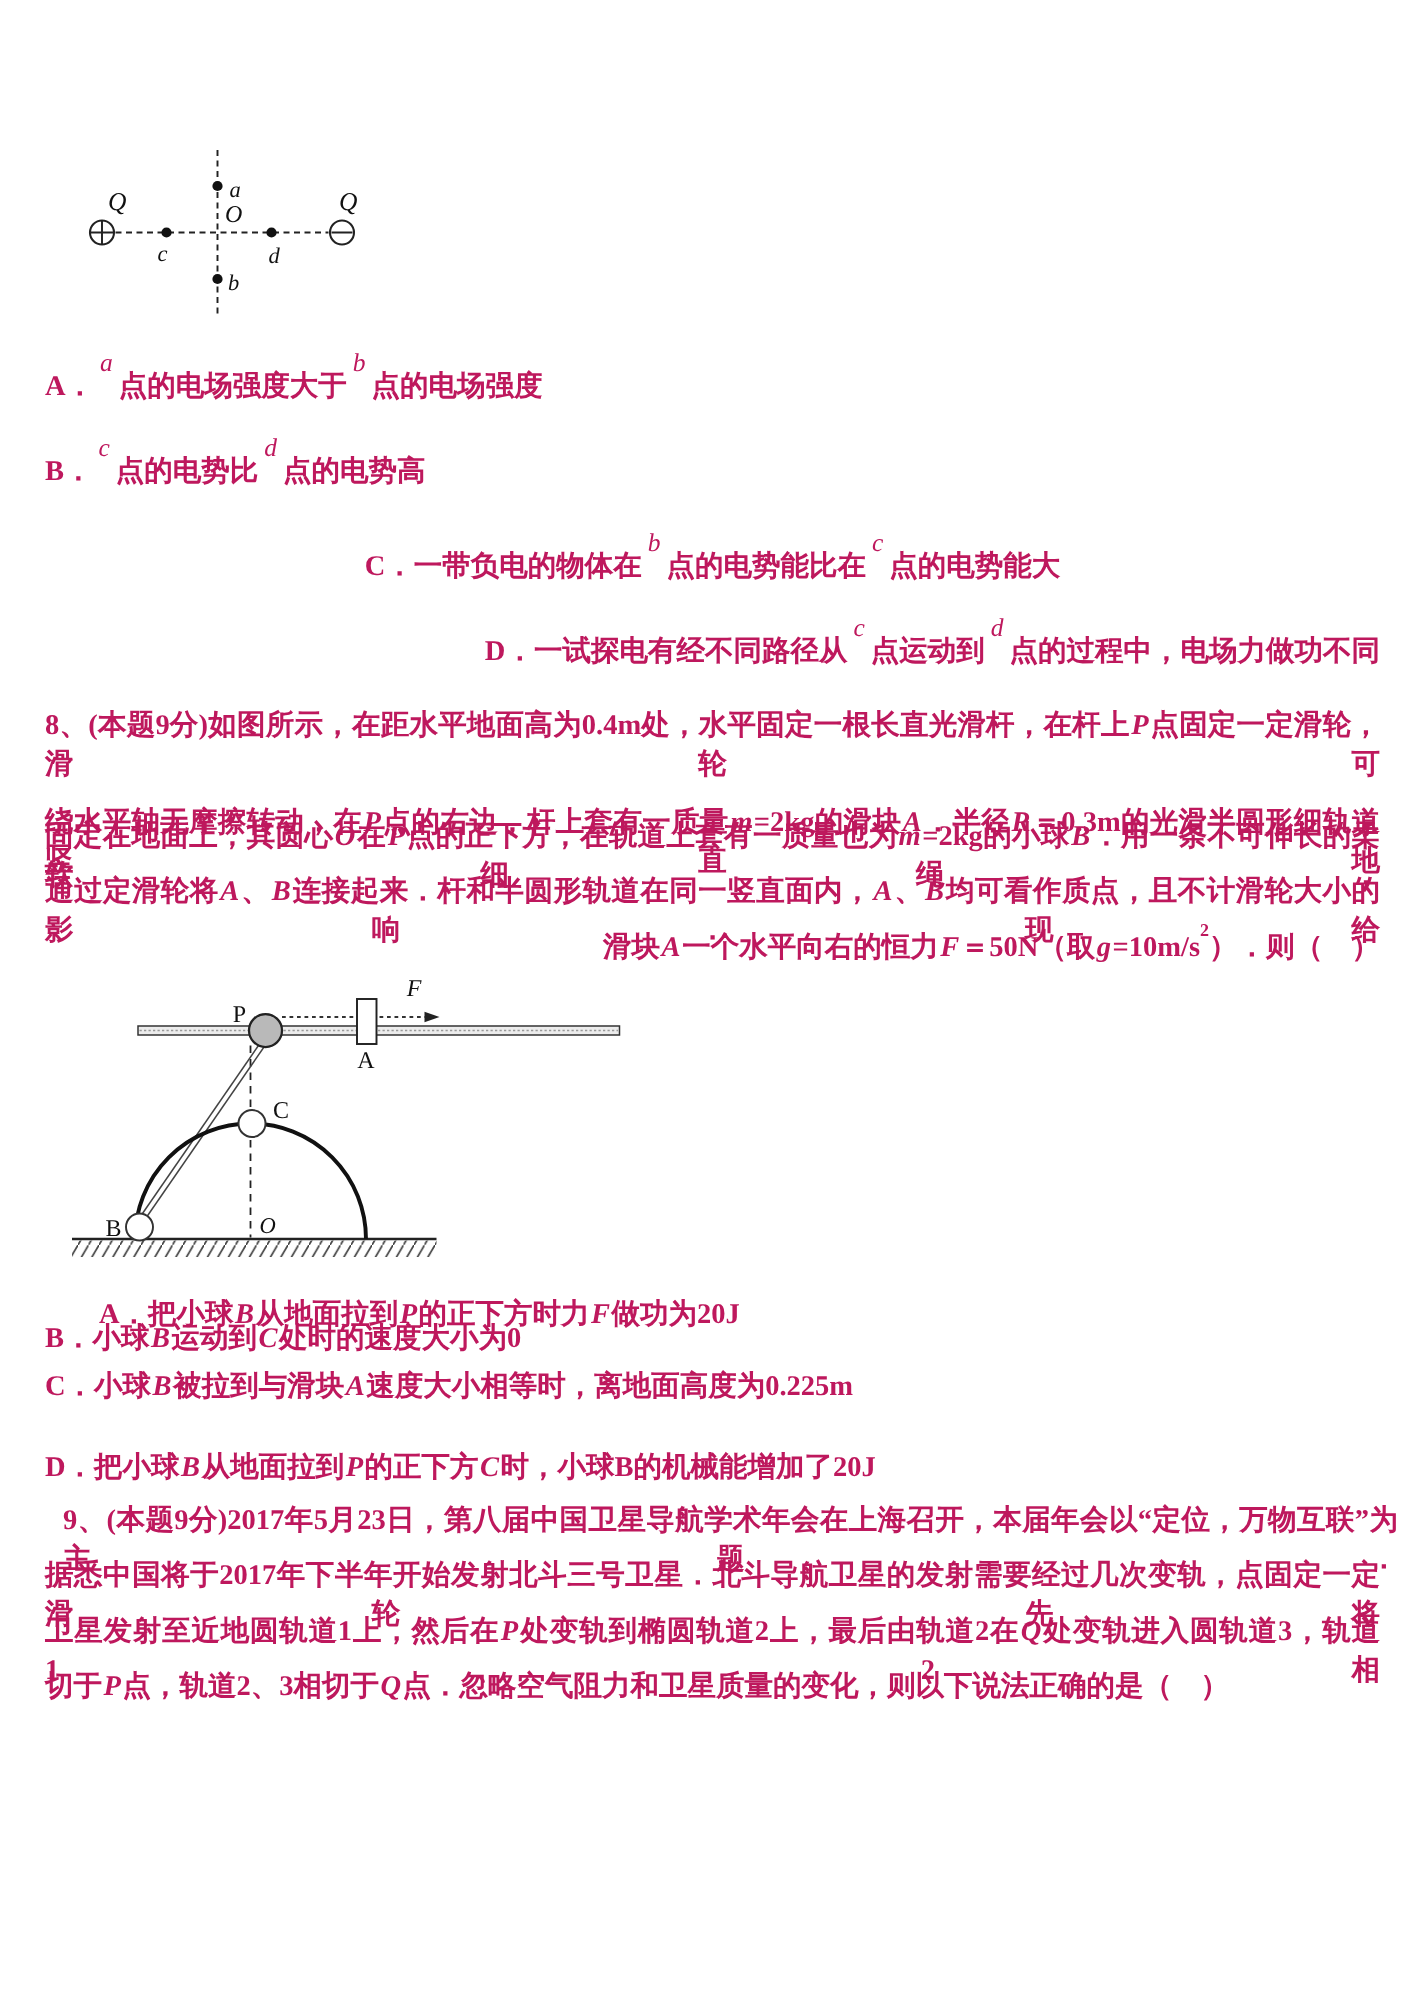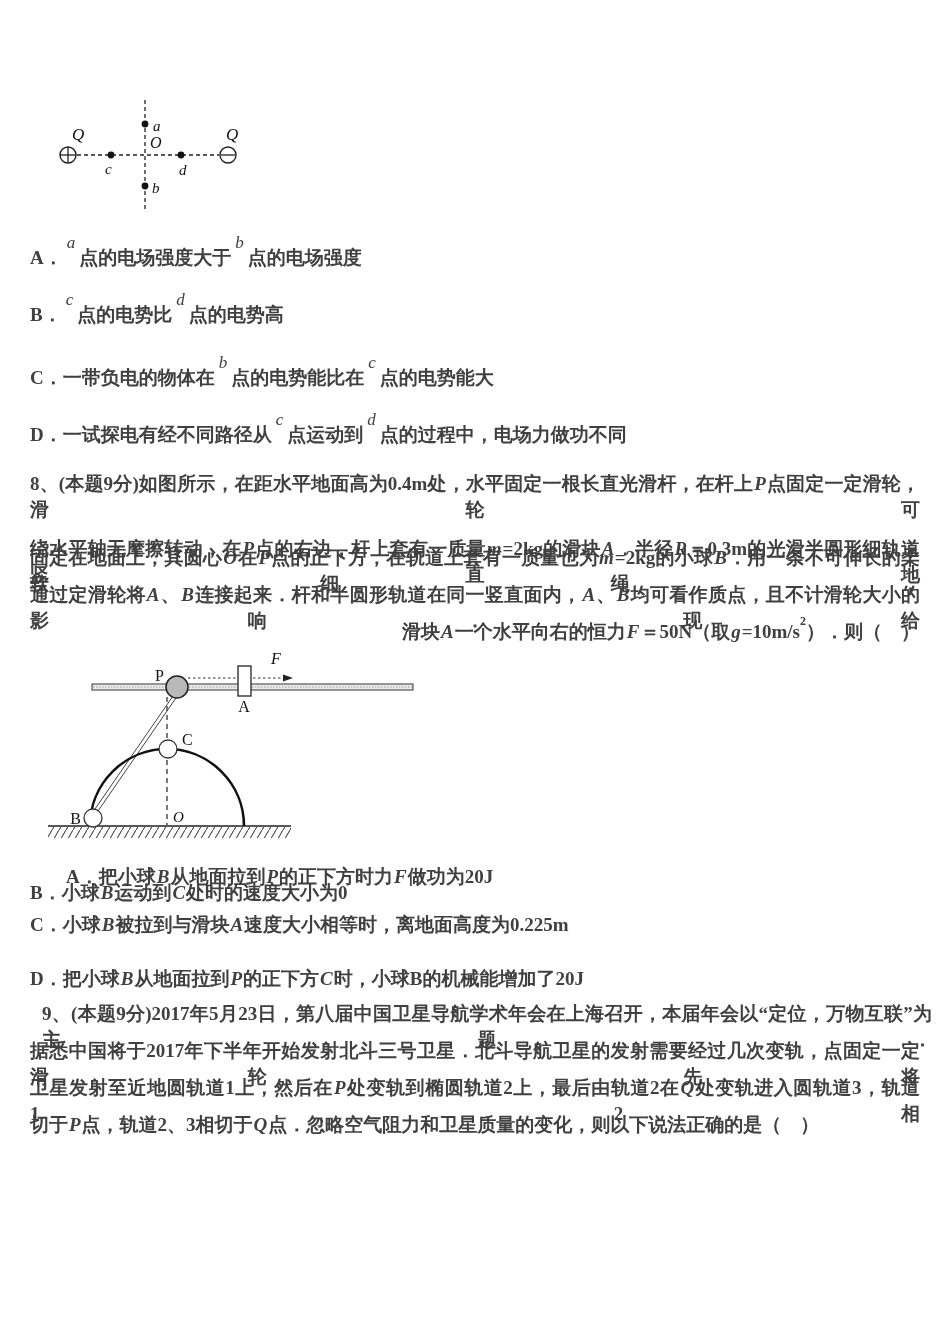--- a/index.html
+++ b/index.html
@@ -5,21 +5,21 @@
   html,body{margin:0;padding:0;}
   body{
     width:950px;height:1344px;background:#ffffff;position:relative;
     font-family:"Liberation Serif","DejaVu Serif",serif;
     color:#111;overflow:hidden;
   }
   .abs{position:absolute;}
   .tline{
     position:absolute;left:30px;width:890px;
     font-size:19px;font-weight:700;line-height:26px;
-    color:#404040;
+    color:#be185d;
   }
   .just{text-align:justify;text-align-last:justify;}
   .tline i{font-style:italic;font-family:"Liberation Serif",serif;padding:0 1px;}
   
   .q7opt{height:34px;}
   .q7opt sup{
     font-style:italic;font-weight:400;font-size:17px;line-height:0;
     position:relative;top:-9px;margin:0 4px;
     font-family:"Liberation Serif",serif;
   }
@@ -57,22 +57,22 @@
 
   <text x="103" y="36" class="it" font-size="15">a</text>
   <text x="100" y="53" class="it" font-size="16">O</text>
   <text x="102" y="98" class="it" font-size="15">b</text>
   <text x="55" y="79" class="it" font-size="15">c</text>
   <text x="129" y="80" class="it" font-size="15">d</text>
 </svg>
 
 <div class="tline q7opt" style="top:245px;">A．<sup>a</sup>点的电场强度大于<sup>b</sup>点的电场强度</div>
 <div class="tline q7opt" style="top:302px;">B．<sup>c</sup>点的电势比<sup>d</sup>点的电势高</div>
-<div class="tline q7opt" style="top:365px;">C．一带负电的物体在<sup>b</sup>点的电势能比在<sup>c</sup>点的电势能大</div>
-<div class="tline q7opt" style="top:422px;">D．一试探电有经不同路径从<sup>c</sup>点运动到<sup>d</sup>点的过程中，电场力做功不同</div>
+<div class="tline q7opt" style="top:365px;text-align:center;">C．一带负电的物体在<sup>b</sup>点的电势能比在<sup>c</sup>点的电势能大</div>
+<div class="tline q7opt" style="top:422px;text-align:right;">D．一试探电有经不同路径从<sup>c</sup>点运动到<sup>d</sup>点的过程中，电场力做功不同</div>
 
 <div class="tline stem just" style="top:471px;">8、(本题9分)如图所示，在距水平地面高为0.4m处，水平固定一根长直光滑杆，在杆上<i>P</i>点固定一定滑轮，滑轮可</div>
 <div class="tline stem just" style="top:536px;">绕水平轴无摩擦转动，在<i>P</i>点的右边，杆上套有一质量<i>m</i>=2kg的滑块<i>A</i>．半径<i>R</i>＝0.3m的光滑半圆形细轨道竖直地</div>
 <div class="tline stem just" style="top:545px;">固定在地面上，其圆心<i>O</i>在<i>P</i>点的正下方，在轨道上套有一质量也为<i>m</i>=2kg的小球<i>B</i>．用一条不可伸长的柔软细绳，</div>
 <div class="tline stem just" style="top:582px;">通过定滑轮将<i>A</i>、<i>B</i>连接起来．杆和半圆形轨道在同一竖直面内，<i>A</i>、<i>B</i>均可看作质点，且不计滑轮大小的影响．现给</div>
 <div class="tline stem" style="top:619px;text-align:right;">滑块<i>A</i>一个水平向右的恒力<i>F</i>＝50N（取<i>g</i>=10m/s<sup>2</sup>）．则（　）</div>
 
 <svg class="abs" style="left:45px;top:650px;" width="375" height="200" viewBox="0 0 375 200">
   <defs>
     <pattern id="hatch" patternUnits="userSpaceOnUse" width="7" height="12">

